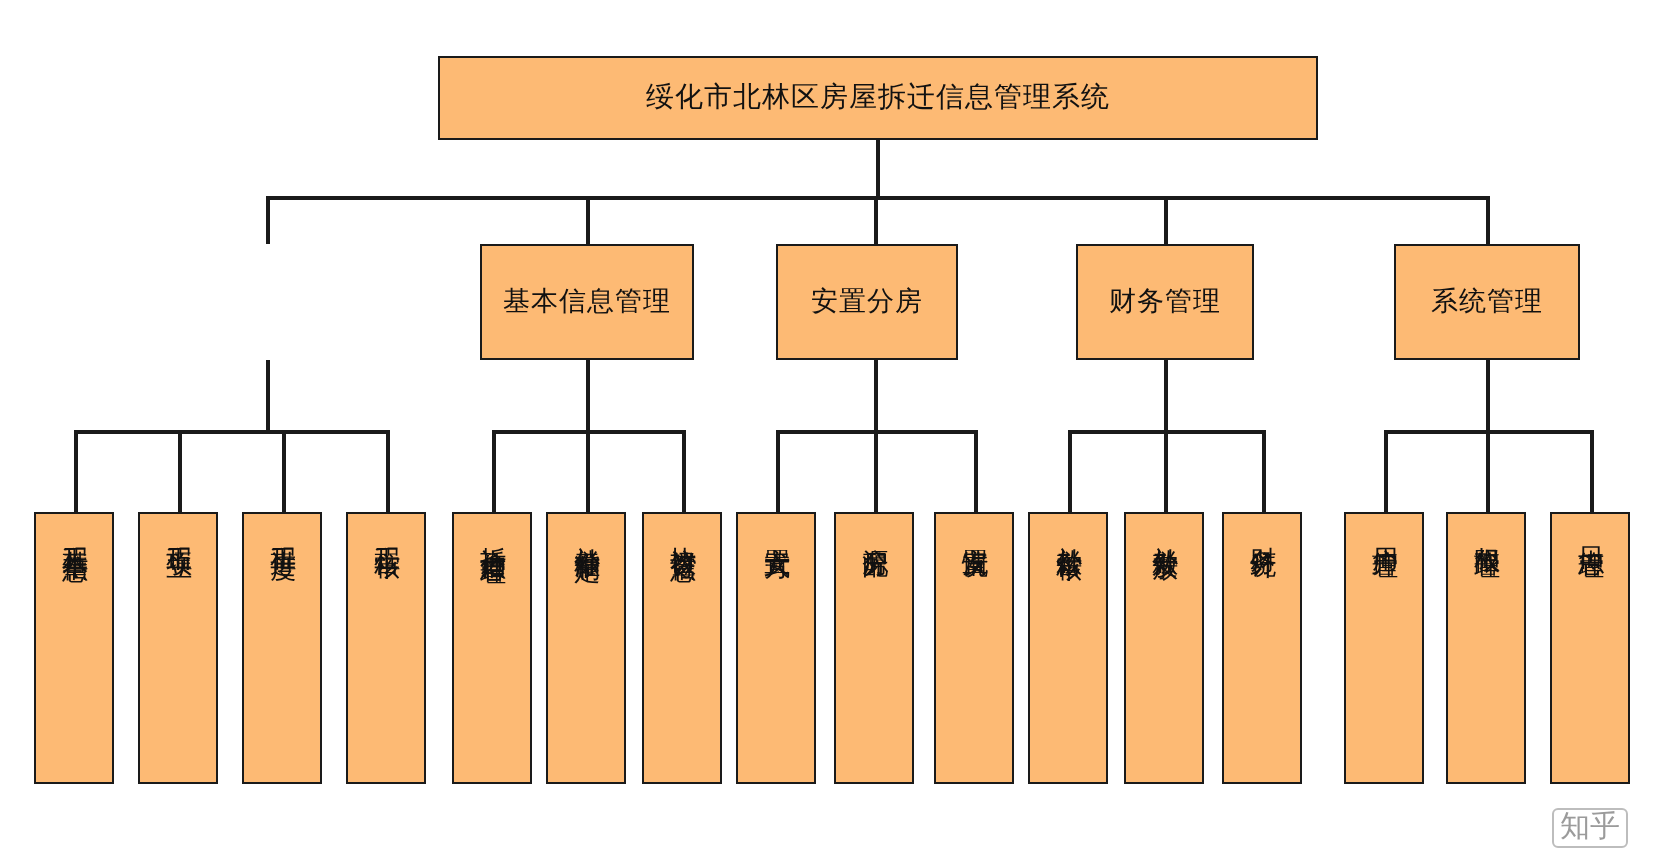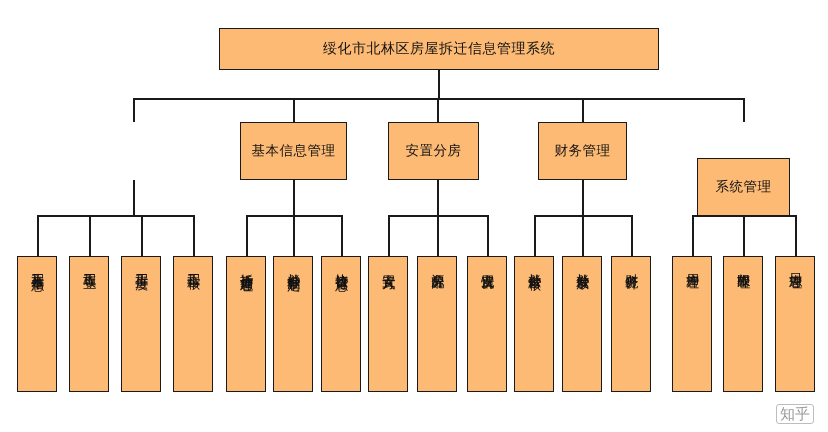--- a/index.html
+++ b/index.html
@@ -99,21 +99,21 @@
 
   <div class="node level2" style="left:240px; top:122px; width:107px; height:58px;">
     <span>基本信息管理</span>
   </div>
   <div class="node level2" style="left:388px; top:122px; width:91px; height:58px;">
     <span>安置分房</span>
   </div>
   <div class="node level2" style="left:538px; top:122px; width:89px; height:58px;">
     <span>财务管理</span>
   </div>
-  <div class="node level2" style="left:697px; top:122px; width:93px; height:58px;margin-top:36px;">
+  <div class="node level2" style="left:697px; top:122px; width:93px; height:58px;">
     <span>系统管理</span>
   </div>
 
   <div class="line vline" style="left:133px; top:180px; height:36px;"></div>
   <div class="line hline" style="left:37px; top:215px; width:156px;"></div>
   <div class="line vline" style="left:37px; top:215px; height:41px;"></div>
   <div class="line vline" style="left:89px; top:215px; height:41px;"></div>
   <div class="line vline" style="left:141px; top:215px; height:41px;"></div>
   <div class="line vline" style="left:193px; top:215px; height:41px;"></div>
 

